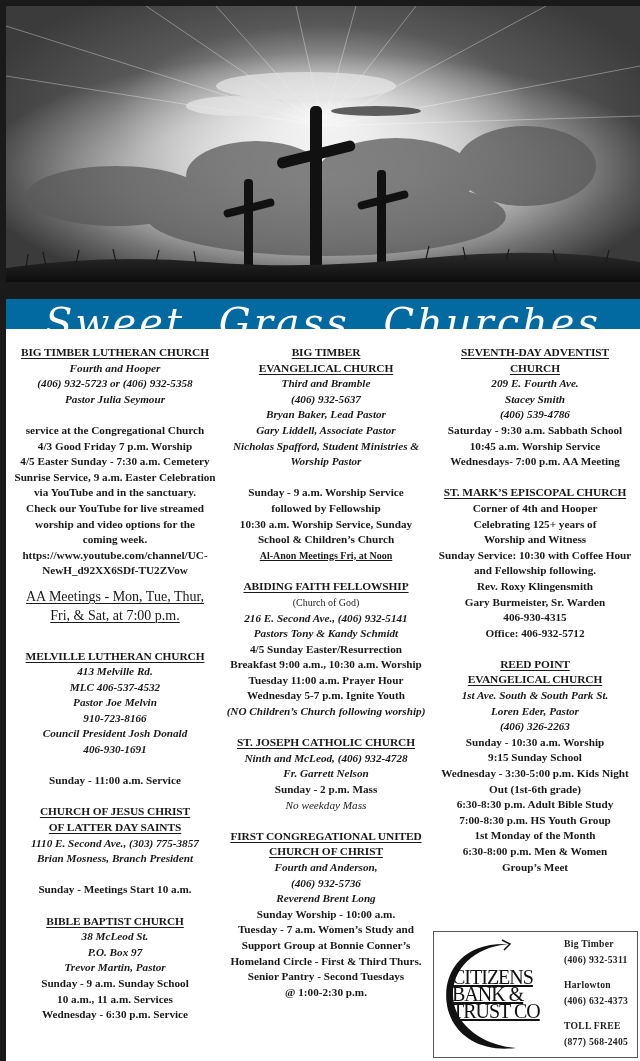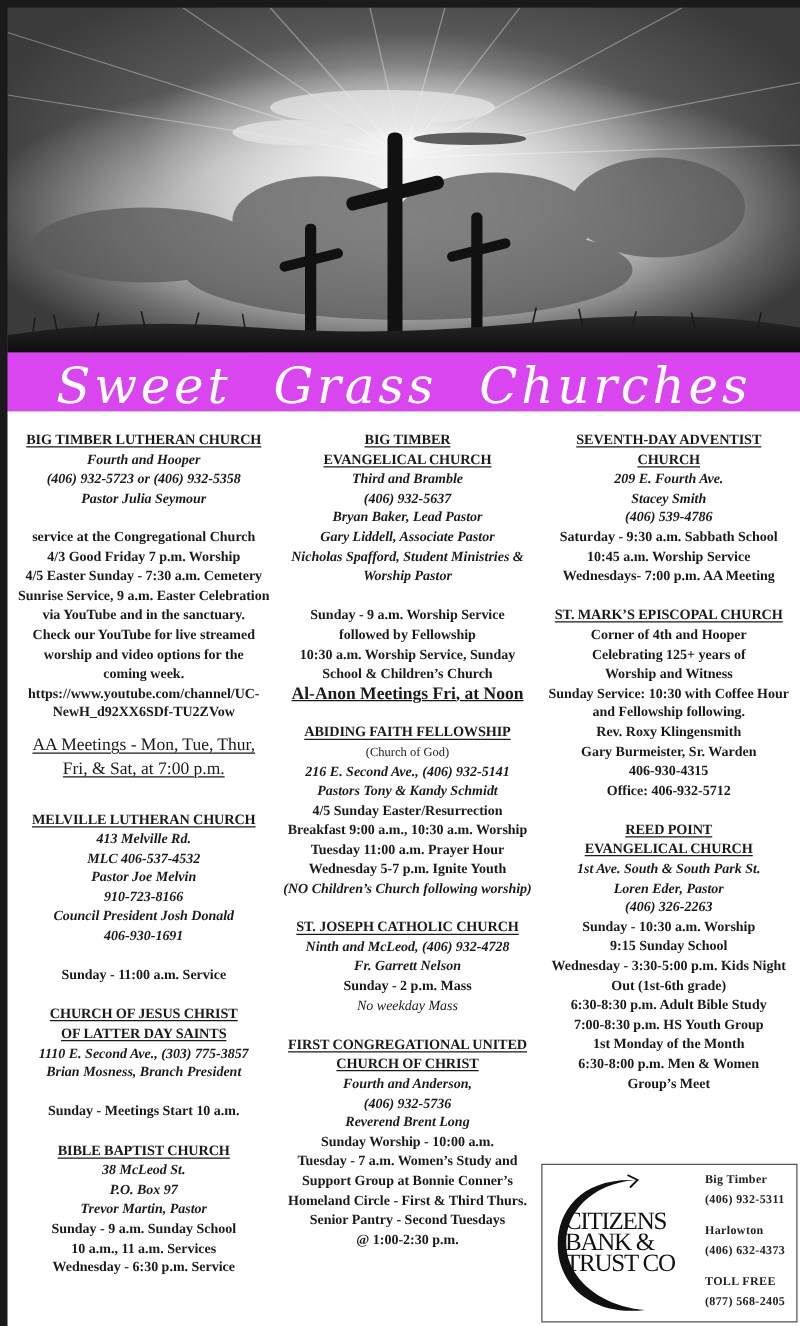--- a/index.html
+++ b/index.html
@@ -14,23 +14,23 @@
       box-sizing: border-box; border: 3px solid #1a1a1a; background: #1a1a1a;
     }
     .hero {
       position: absolute; left: 3px; top: 3px; width: 634px; height: 276px;
       overflow: hidden;
       background:
         radial-gradient(ellipse 55% 45% at 50% 62%, #f4f4f4 0%, #d8d8d8 25%, #a9a9a9 55%, #6b6b6b 80%, #3b3b3b 100%);
     }
     .hero svg { position: absolute; left: 0; top: 0; }
     .banner {
-      position: absolute; left: 3px; top: 279px; width: 634px; height: 47px;
-      background: #d946ef;
-      display: flex; align-items: flex-end; justify-content: center;
+      position: absolute; left: 3px; top: 296px; width: 634px; height: 47px;
+      background: #0369a1;
+      display: flex; align-items: center; justify-content: center;
     }
     .banner-title {
       color: #fff;
       font-family: "DejaVu Serif", serif;
       font-style: italic;
       font-size: 40px;
       letter-spacing: 3px;
       word-spacing: 18px;
       line-height: 1;
       margin-top: -2px;
@@ -51,35 +51,35 @@
       font-size: 11.4px; letter-spacing: -0.1px;
     }
     .col .i { font-style: italic; }
     .col .n { font-weight: normal; }
     .col .small { font-size: 10px; font-weight: normal; }
     .col .big {
       font-size: 14px; line-height: 19px; text-decoration: underline;
       text-decoration-thickness: 1px; text-underline-offset: 2px;
       font-weight: normal;
     }
-    .col .big2 { font-size: 14px; line-height: 16px; font-weight: bold; text-decoration: underline; text-decoration-thickness: 1px; }
+    .col .big2 { font-size: 10px; line-height: 16px; font-weight: bold; text-decoration: underline; text-decoration-thickness: 1px; }
     .gap { height: 15.6px; }
     .gap2 { height: 8px; }
     .ad {
       position: absolute; left: 427px; top: 602px; width: 205px; height: 127px;
       border: 1px solid #555; background: #fff; box-sizing: border-box;
     }
     .ad-logo {
       position: absolute; left: 4px; top: 6px; width: 120px; height: 115px;
     }
     .ad-logo svg { position: absolute; left: 0; top: 0; }
     .ad-name {
       position: absolute; left: 18px; top: 37px; width: 110px;
       font-family: "Liberation Serif", serif; font-size: 20px; line-height: 17px;
-      letter-spacing: -1px; color: #111;
+      letter-spacing: -1px; color: #111; text-decoration: underline;
     }
     .ad-name div { white-space: nowrap; }
     .ad-info {
       position: absolute; left: 130px; top: 4px; width: 72px;
       font-family: "Liberation Serif", serif; font-size: 9.6px; line-height: 15.6px;
       font-weight: bold; color: #222; letter-spacing: 0.3px;
     }
     .ad-info .sp { height: 10px; }
   </style>
 </head>

